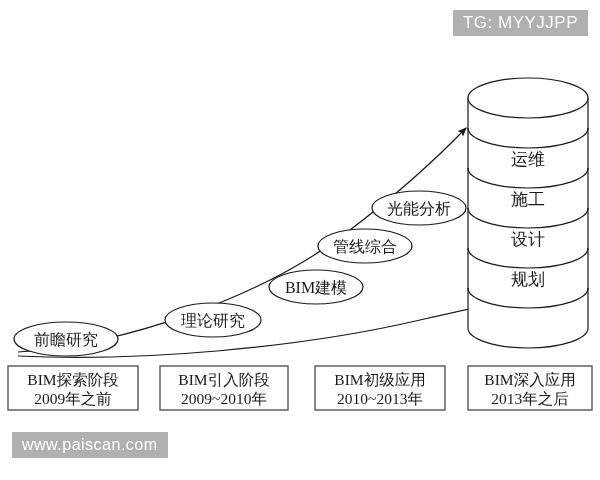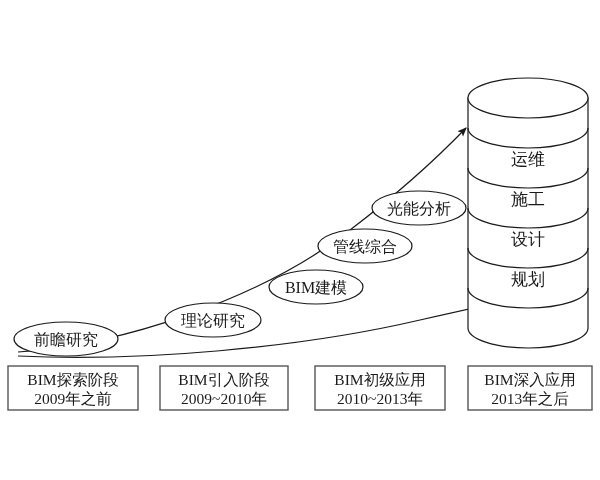--- a/index.html
+++ b/index.html
@@ -141,14 +141,16 @@
       <text class="svg-label box-label" x="380" y="385" text-anchor="middle">BIM初级应用</text>
       <text class="svg-label box-label" x="380" y="404" text-anchor="middle">2010~2013年</text>
     </g>
     <g>
       <rect class="box-rect" x="468" y="366" width="124" height="44"></rect>
       <text class="svg-label box-label" x="530" y="385" text-anchor="middle">BIM深入应用</text>
       <text class="svg-label box-label" x="530" y="404" text-anchor="middle">2013年之后</text>
     </g>
   </svg>
 
+  <div class="wm" id="wm-top">TG: MYYJJPP</div>
+  <div class="wm" id="wm-bottom">www.paiscan.com</div>
 
 </div>
 
 </body></html>

